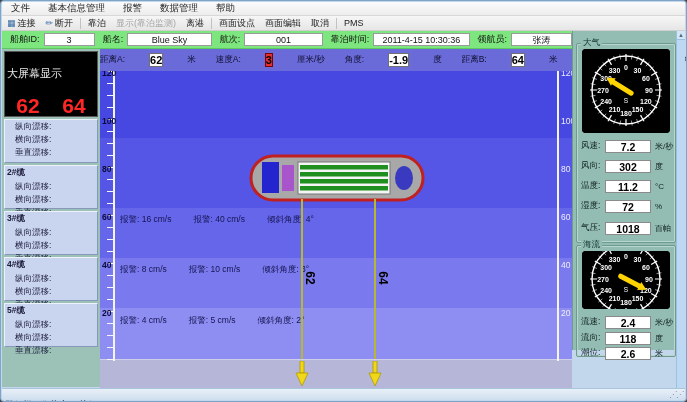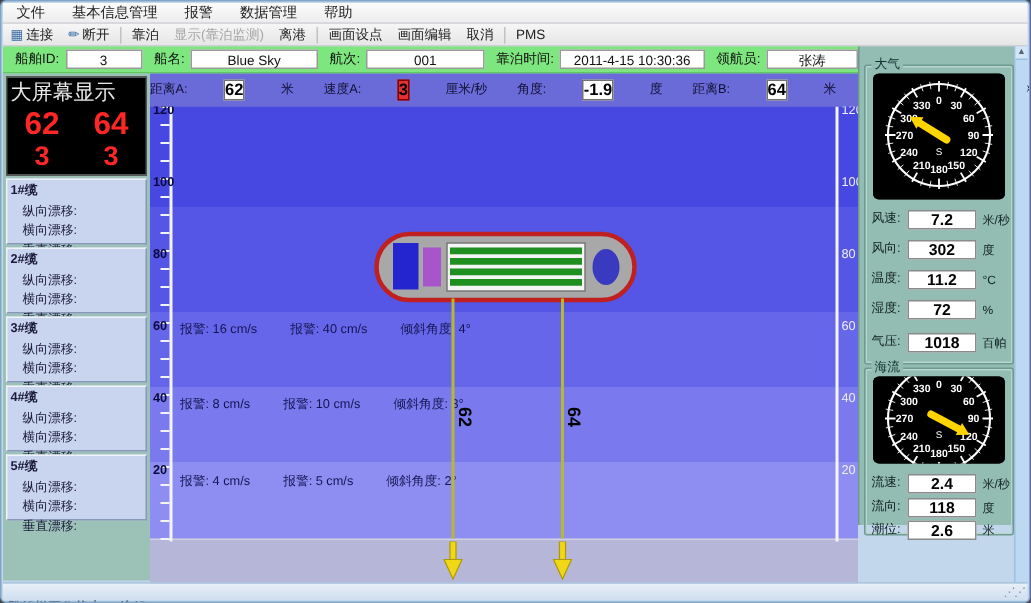--- a/index.html
+++ b/index.html
@@ -26,21 +26,21 @@
              color:#111; border-bottom:1px solid #5ec85e; }
   .ib-label { font-weight:normal; margin-left:8px; white-space:nowrap; }
   .ib-value { background:#fff; border:1px solid #9a9a9a; height:13px; line-height:12px;
               text-align:center; margin-left:4px; white-space:nowrap; }
 
   
   .left-panel { position:absolute; left:1px; top:48px; width:98px; bottom:14px;
                 background:#9cc2b8; }
   .big-display { position:absolute; left:2px; top:2px; width:94px; height:66px;
                  background:#000; border:1px solid #555; color:#fff; }
-  .bd-title { font-size:14px; color:#e8e8e8; padding:1px 2px; }
+  .bd-title { font-size:11px; color:#e8e8e8; padding:14px 2px; }
   .bd-grid { display:grid; grid-template-columns:1fr 1fr; text-align:center;
              color:#ff2626; font-weight:bold; }
   .bd-big { font-size:21px; line-height:22px; }
   .bd-small { font-size:18px; line-height:20px; }
   .cable { position:absolute; left:2px; width:94px; height:44px; background:#c9d4ee;
            border:1px solid; border-color:#eef2fa #8898b8 #8898b8 #eef2fa; font-size:8.5px; color:#1a1a3a; }
   .cable-title { font-weight:bold; padding:1px 2px; }
   .cable-row { padding:1px 0 0 10px; }
   .gangway { position:absolute; left:3px; top:350px; width:94px; font-size:9px;
              font-weight:bold; color:#102030; }
@@ -165,21 +165,20 @@
       <div class="bd-title">大屏幕显示</div>
       <div class="bd-grid">
         <span class="bd-big">62</span>
         <span class="bd-big">64</span>
         <span class="bd-small">3</span>
         <span class="bd-small">3</span>
       </div>
     </div>
 
     <div class="cable" style="top:70px">
-      <div class="cable-title">1#缆</div>
       <div class="cable-row">纵向漂移:</div>
       <div class="cable-row">横向漂移:</div>
       <div class="cable-row">垂直漂移:</div>
     </div>
     <div class="cable" style="top:116px">
       <div class="cable-title">2#缆</div>
       <div class="cable-row">纵向漂移:</div>
       <div class="cable-row">横向漂移:</div>
       <div class="cable-row">垂直漂移:</div>
     </div>

